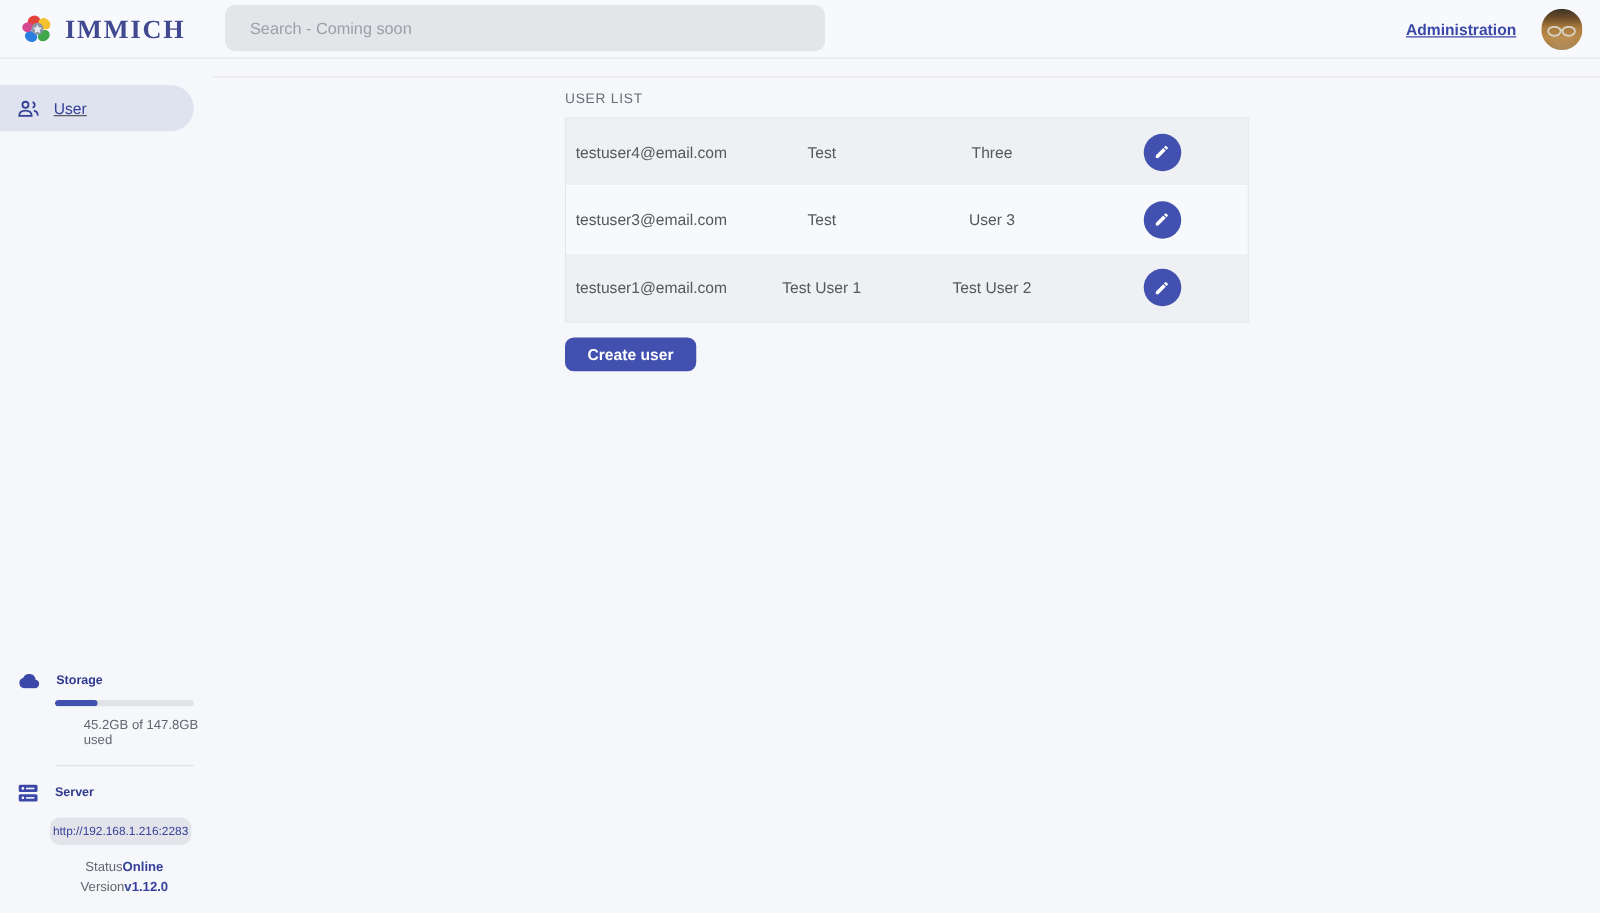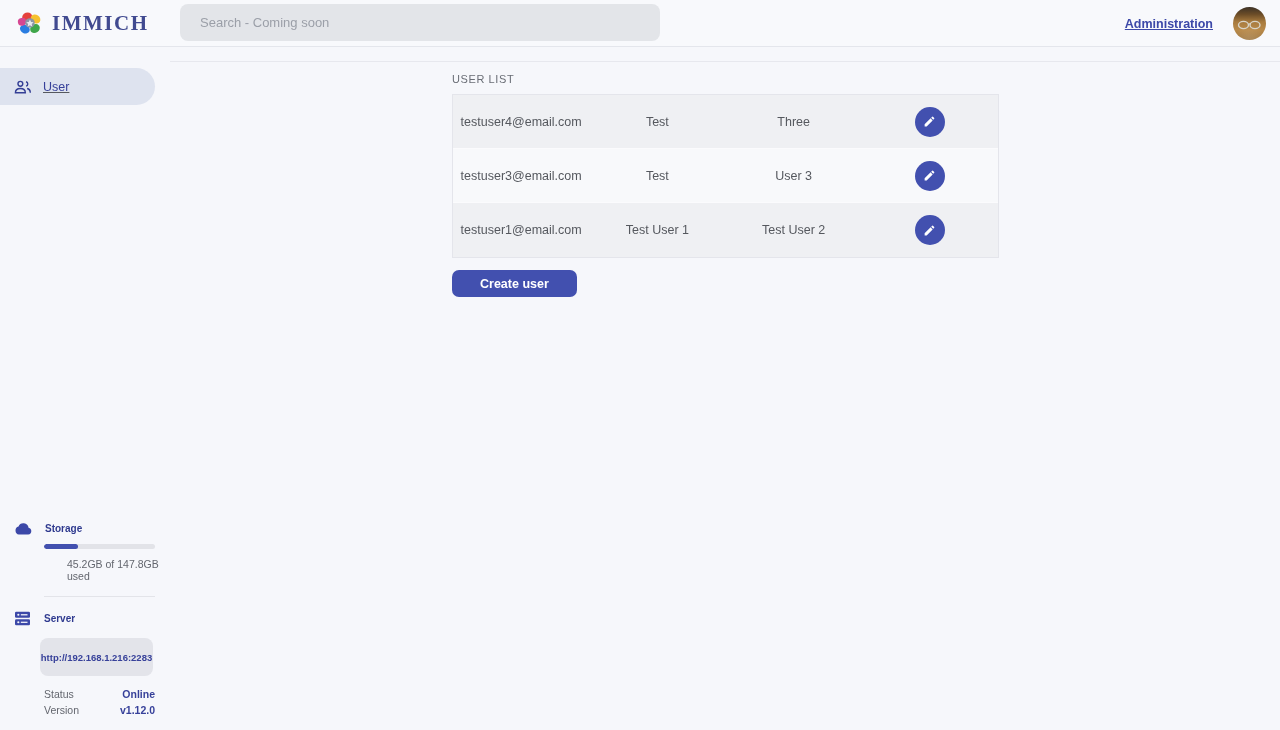--- a/index.html
+++ b/index.html
@@ -83,29 +83,29 @@
     margin: 9px 15px 0 44px;
     height: 5px; border-radius: 3px; background: #e2e3e8;
     overflow: hidden;
   }
   .progress-fill { height: 100%; border-radius: 3px; background: #4250af; }
   .storage-usage { margin: 9px 0 0 67px; font-size: 10.5px; color: #63666e; }
   .side-divider { margin: 14px 15px 14px 44px; border: none; border-top: 1px solid #e3e4e9; }
 
   .server-url-chip {
     margin: 12px 0 0 40px;
-    width: 113px; height: 38px;
+    width: 113px; height: 22px;
     background: #e3e4ea; border-radius: 8px;
     display: flex; align-items: center; justify-content: center;
-    font-size: 9.5px; font-weight: bold; color: #37419a;
+    font-size: 9.5px; font-weight: normal; color: #37419a;
     cursor: pointer;
   }
   .kv-row {
     margin: 0 15px 0 44px;
-    display: flex; justify-content: space-between; align-items: center;
+    display: flex; justify-content: center; align-items: center;
     height: 16px;
   }
   .kv-row.first { margin-top: 10px; }
   .kv-key { font-size: 10.5px; color: #63666e; }
   .kv-val { font-size: 10.5px; font-weight: bold; color: #37419a; }
 
   
   .main {
     position: absolute; top: 47px; left: 170px; right: 0; bottom: 0;
   }
@@ -150,21 +150,21 @@
   .trow:nth-child(even) { background: #f8f9fb; }
   .trow .td { text-align: center; font-size: 12.5px; color: #55585e; }
   .edit-cell { display: flex; justify-content: center; }
   .edit-btn {
     width: 30px; height: 30px; border-radius: 50%;
     background: #4250af; border: none; cursor: pointer;
     display: flex; align-items: center; justify-content: center;
   }
   .create-btn {
     margin-top: 12px;
-    height: 27px; padding: 0 28px;
+    height: 27px; padding: 0 18px;
     background: #4250af; color: #ffffff;
     border: none; border-radius: 7px;
     font-size: 12.5px; font-weight: bold;
     font-family: "Liberation Sans", sans-serif;
     cursor: pointer;
   }
 </style>
 </head>
 <body>
 

